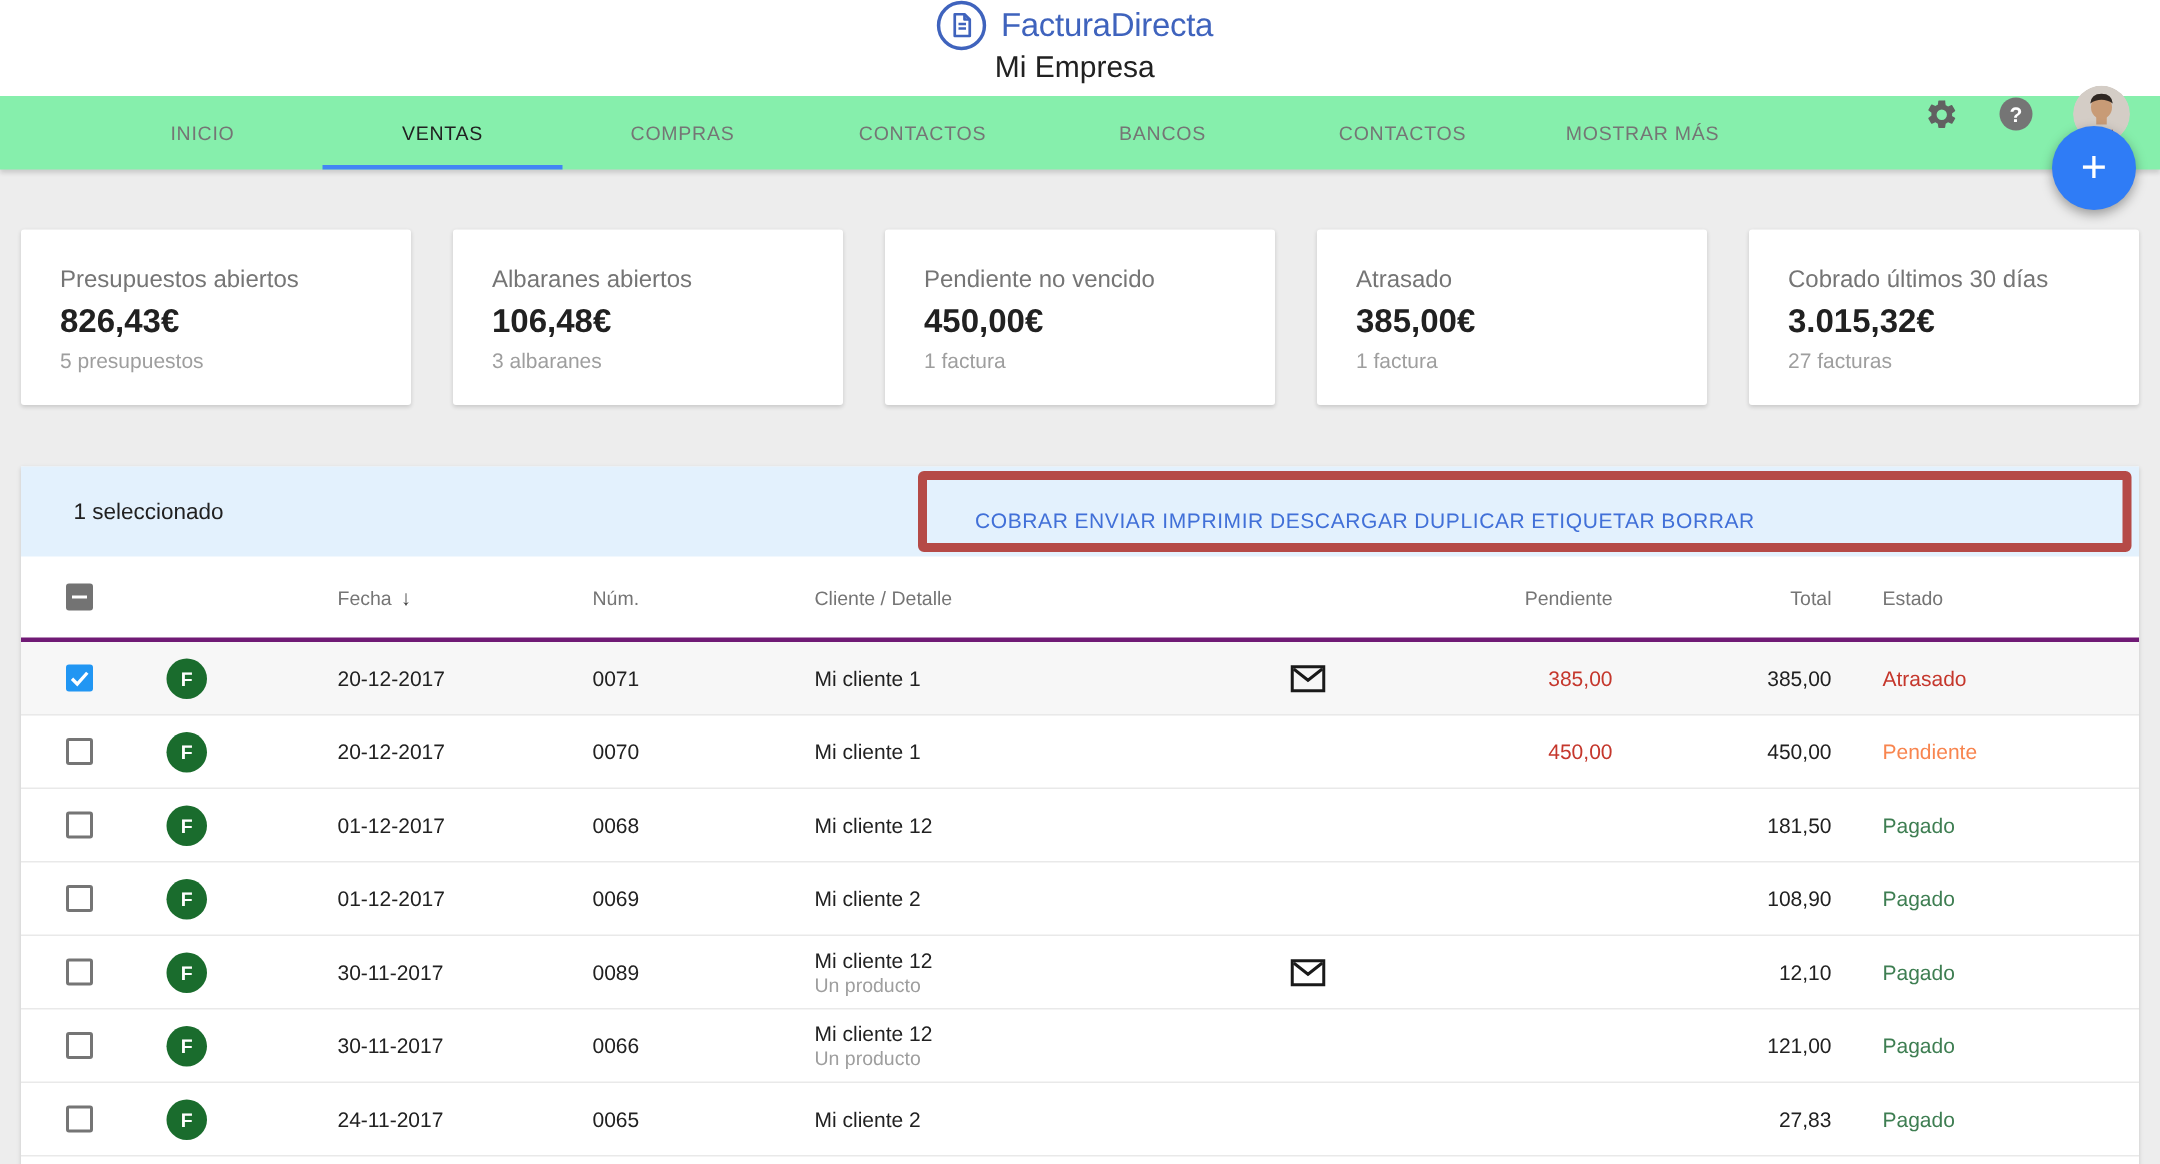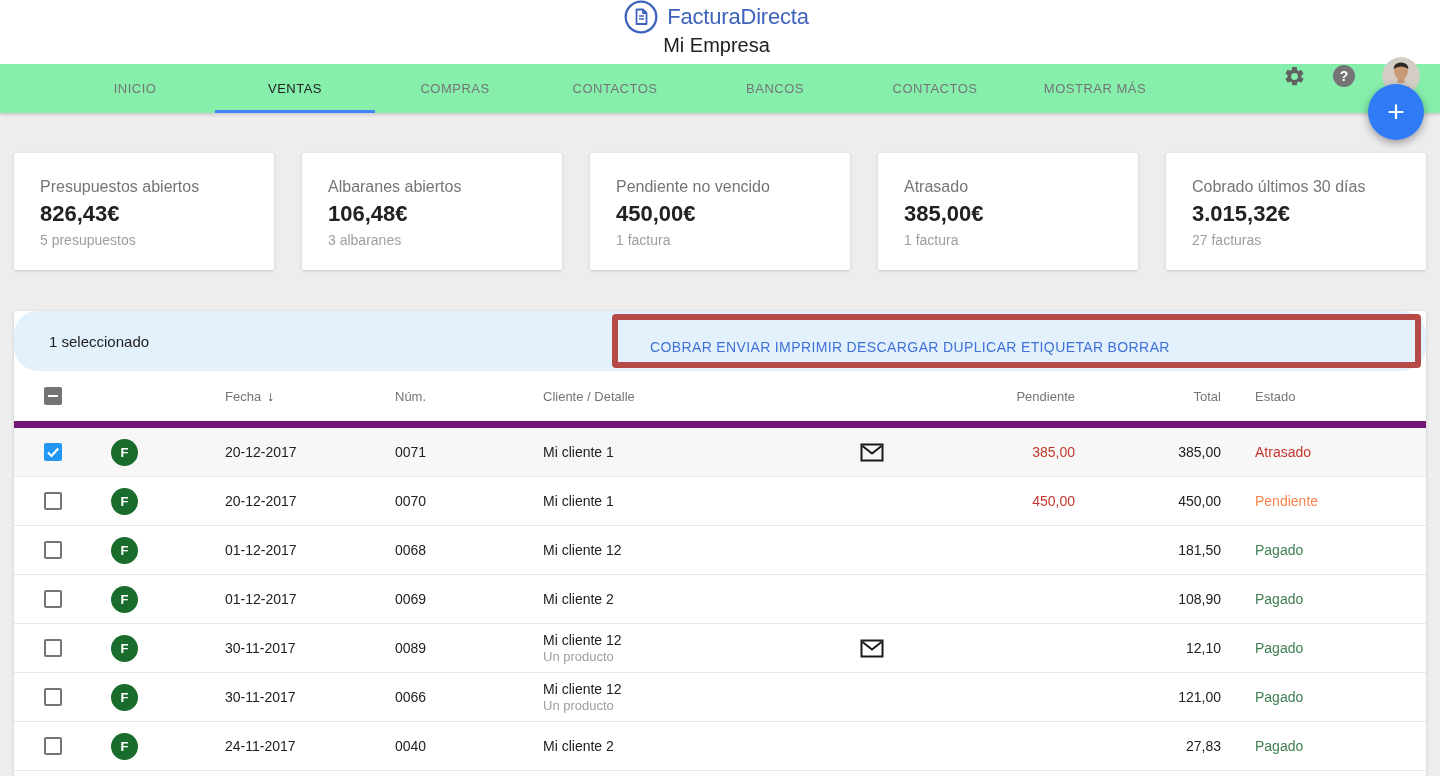--- a/index.html
+++ b/index.html
@@ -28,28 +28,28 @@
 
   
   .cards { display:flex; gap:28px; margin:40px 14px 0; }
   .card { flex:1; background:#fff; border-radius:2px; box-shadow:0 1px 3px rgba(0,0,0,0.16); padding:25px 26px 22px; cursor:pointer; }
   .card-title { font-size:16px; color:#757575; }
   .card-value { font-size:22px; font-weight:bold; color:#212121; margin-top:5px; }
   .card-sub { font-size:14px; color:#9e9e9e; margin-top:5px; }
 
   
   .panel { margin:41px 14px 0; background:#fff; box-shadow:0 1px 3px rgba(0,0,0,0.16); }
-  .selbar { height:60px; background:#e3f1fd; display:flex; align-items:center; justify-content:space-between; padding-left:35px;border-radius:24px; }
+  .selbar { height:60px; background:#e3f1fd; display:flex; align-items:center; justify-content:space-between; padding-left:35px; }
   .selcount { font-size:15px; color:#212121; }
   .actions-annotation { border:6px solid #b54a47; border-radius:4px; margin-right:5px; height:54px; width:809px; display:flex; align-items:center; }
   .actions { flex:1; display:flex; justify-content:flex-start; align-items:center; padding:0 26px 0 30px;margin-top:12px; }
   .action-btn { font-size:14px; font-weight:500; letter-spacing:0.4px; color:#4170d8; background:none; border:none; cursor:pointer; font-family:inherit; padding:6px 2px; }
 
   .tgrid { display:grid; grid-template-columns:70px 84px 170px 148px 1fr 60px 173px 146px 205px; align-items:center; }
-  .thead { height:57px; border-bottom:7px solid #701a75; font-size:13px; color:#757575; }
+  .thead { height:57px; border-bottom:3px solid #701a75; font-size:13px; color:#757575; }
   .cell-check { padding-left:30px; }
   .cell-pl { padding-left:57px; }
   .cell-right { text-align:right; }
   .cell-estado { padding-left:34px; }
   .cell-center { display:flex; justify-content:center; }
 
   .trow { height:49px; border-bottom:1px solid #e9e9e9; font-size:14px; cursor:pointer; }
   .trow.selected { background:#f7f7f7; }
   .trow:last-child { border-bottom:none; }
 
@@ -325,21 +325,21 @@
         <div class="cell-estado st-pagado">Pagado</div>
       </div>
       <div class="tgrid trow">
         <div class="cell-check">
           <div class="cb cb-off"></div>
         </div>
         <div>
           <div class="fbadge">F</div>
         </div>
         <div class="cell-pl">24-11-2017</div>
-        <div class="cell-pl">0040</div>
+        <div class="cell-pl">0065</div>
         <div class="cell-pl">
           <div class="cliente-main">Mi cliente 2</div>
         </div>
         <div class="cell-center"></div>
         <div class="cell-right amt-pend"></div>
         <div class="cell-right amt-total">27,83</div>
         <div class="cell-estado st-pagado">Pagado</div>
       </div>
       <div class="tgrid trow">
         <div class="cell-pl"></div>

